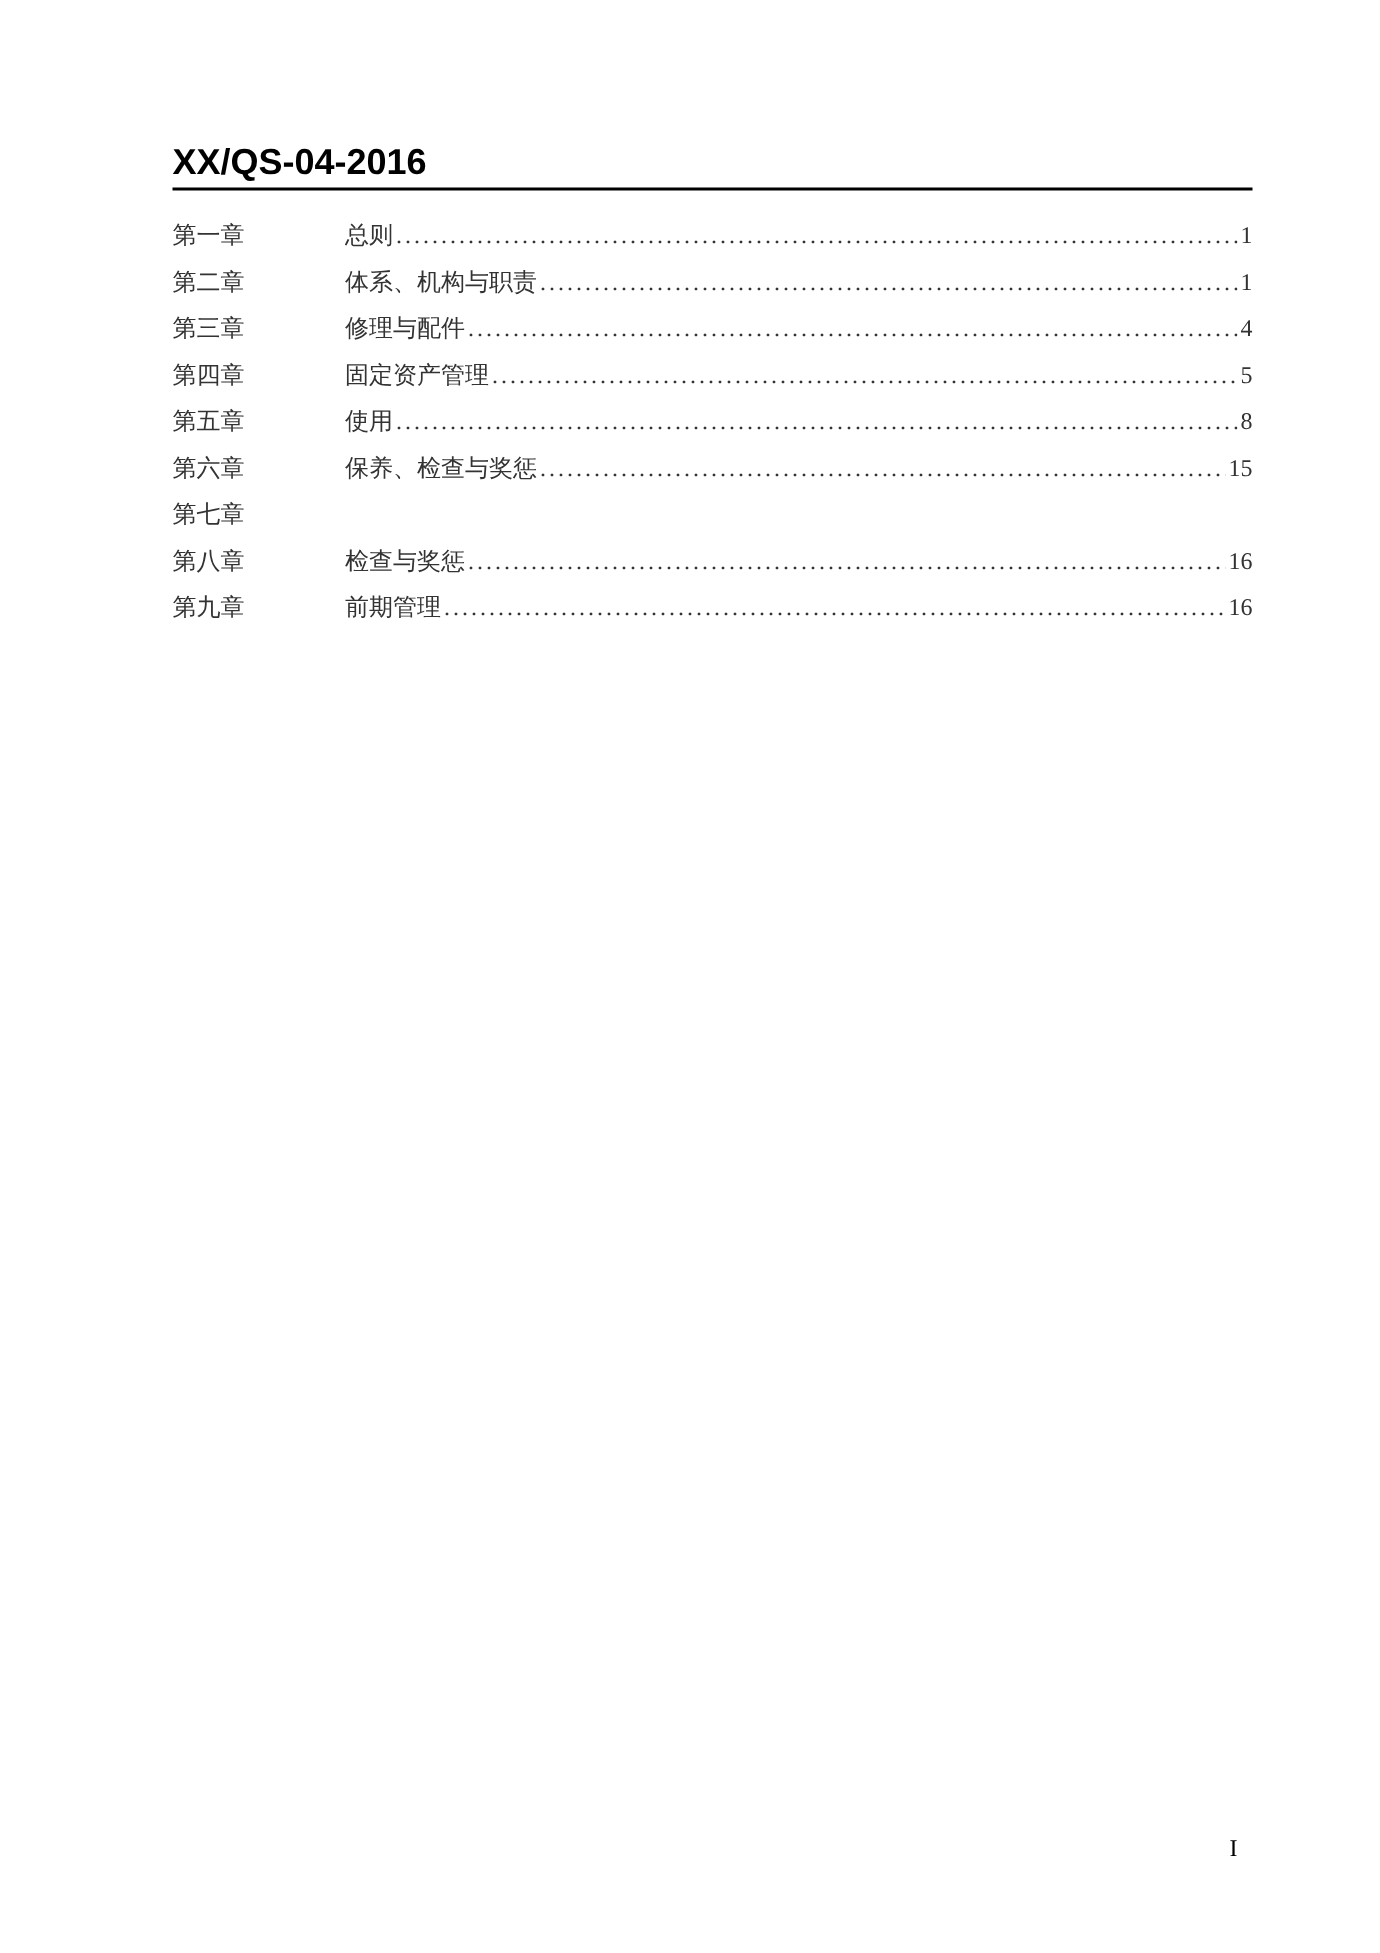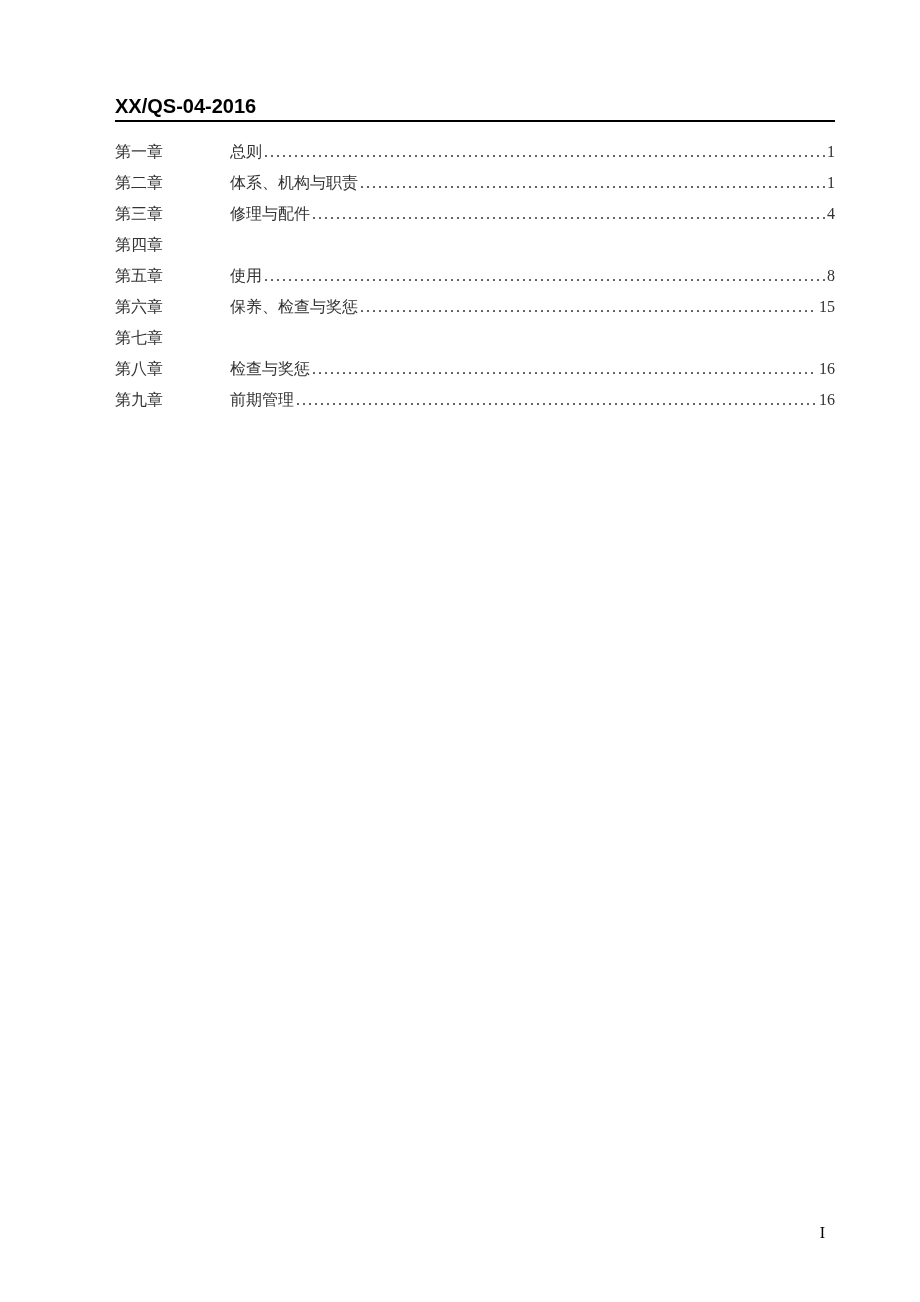--- a/index.html
+++ b/index.html
@@ -29,21 +29,21 @@
     }
     .title-main {
       font-family: "SimHei", "黑体", sans-serif;
       font-size: 28px;
       font-weight: bold;
       color: #000;
       letter-spacing: 1px;
     }
     .title-code {
       font-family: "Arial", "SimHei", sans-serif;
-      font-size: 20px;
+      font-size: 24px;
       font-weight: bold;
       color: #000;
       letter-spacing: 0px;
     }
     .toc {
       margin-top: 10px;
     }
     .toc-row {
       display: flex;
       align-items: baseline;
@@ -122,20 +122,25 @@
     <div class="toc-row">
       <span class="toc-chapter">第三章</span>
       <span class="toc-entry">
         <span class="toc-name">修理与配件</span>
         <span class="toc-dots"></span>
         <span class="toc-page">4</span>
       </span>
     </div>
     <div class="toc-row">
       <span class="toc-chapter">第四章</span>
+      <span class="toc-entry">
+        <span class="toc-name">固定资产管理</span>
+        <span class="toc-dots"></span>
+        <span class="toc-page">5</span>
+      </span>
     </div>
     <div class="toc-row">
       <span class="toc-chapter">第五章</span>
       <span class="toc-entry">
         <span class="toc-name">使用</span>
         <span class="toc-dots"></span>
         <span class="toc-page">8</span>
       </span>
     </div>
     <div class="toc-row">

